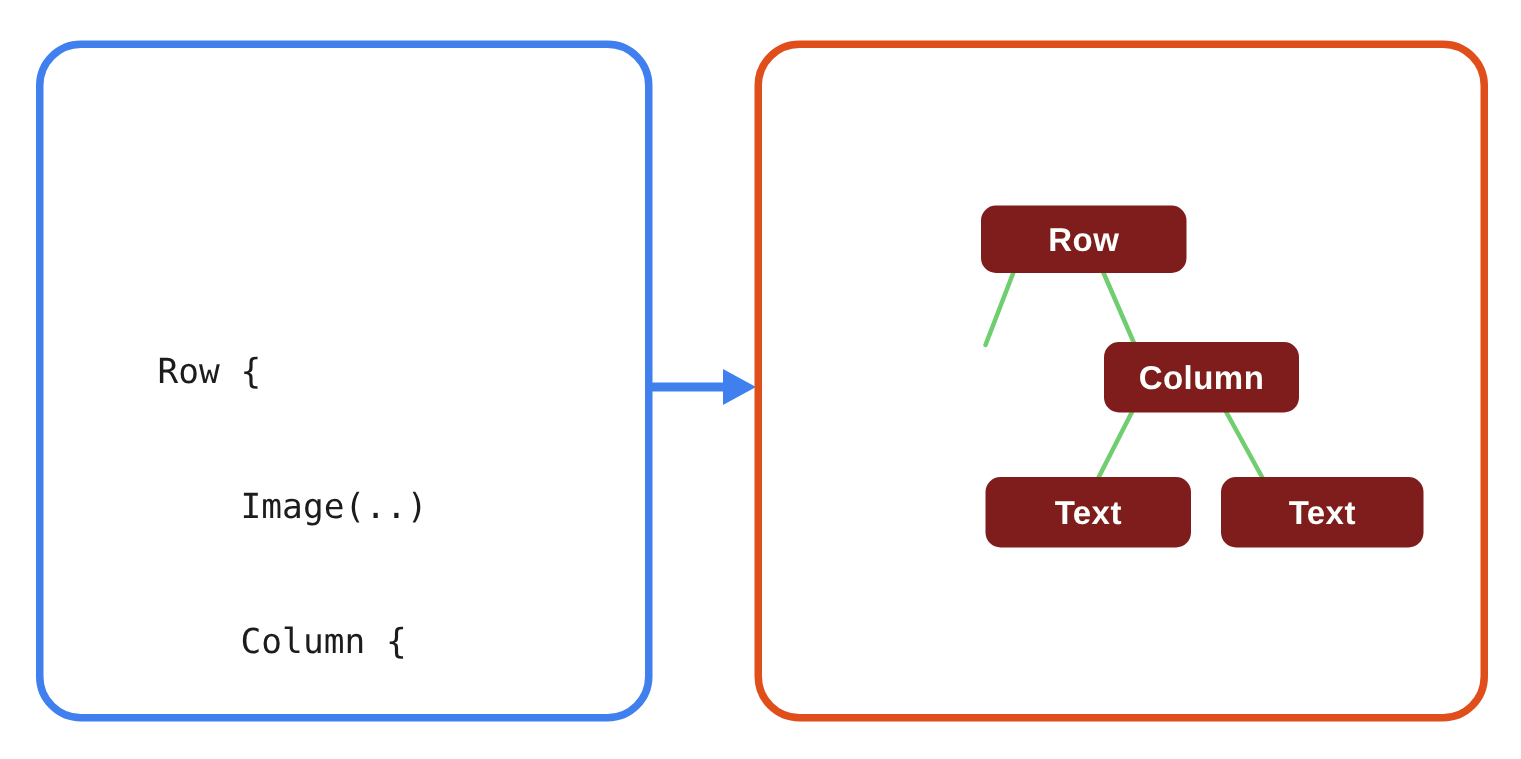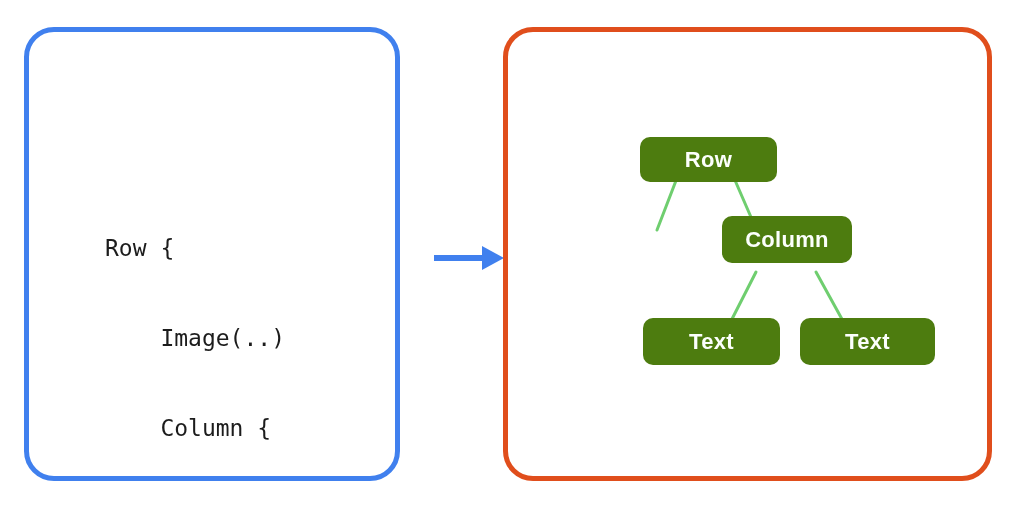--- a/index.html
+++ b/index.html
@@ -17,21 +17,21 @@
   }
   .panel {
     position: absolute;
     box-sizing: border-box;
     background: #ffffff;
     border-radius: 30px;
   }
   .panel-left {
     left: 24px;
     top: 27px;
-    width: 376px;
+    width: 411px;
     height: 454px;
     border: 5px solid #4080ee;
     padding-left: 43px;
   }
   .panel-right {
     left: 503px;
     top: 27px;
     width: 489px;
     height: 454px;
     border: 5px solid #e04e1c;
@@ -61,34 +61,35 @@
     height: 444px;
   }
   .tree-edges {
     position: absolute;
     left: 0;
     top: 0;
   }
   .tree-node {
     position: absolute;
     box-sizing: border-box;
-    background: #4d7c0f;
+    background: #7f1d1d;
     border-radius: 10px;
     color: #fcfffc;
     font-size: 22px;
     font-weight: 600;
     letter-spacing: 0.3px;
     display: flex;
     align-items: center;
     justify-content: center;
     text-align: center;
+    margin-left: 14px;
   }
   .node-row    { left: 132px; top: 105px; width: 137px; height: 45px; }
   .node-image  { left:  54px; top: 195px; width: 133px; height: 46px; }
-  .node-column { left: 214px; top: 184px; width: 130px; height: 47px; }
+  .node-column { left: 214px; top: 196px; width: 130px; height: 47px; }
   .node-text1  { left: 135px; top: 286px; width: 137px; height: 47px; }
   .node-text2  { left: 292px; top: 286px; width: 135px; height: 47px; }
 </style>
 </head>
 <body>
 
 <div class="stage">
 
   <div class="panel panel-left">
     <div class="code-block">

